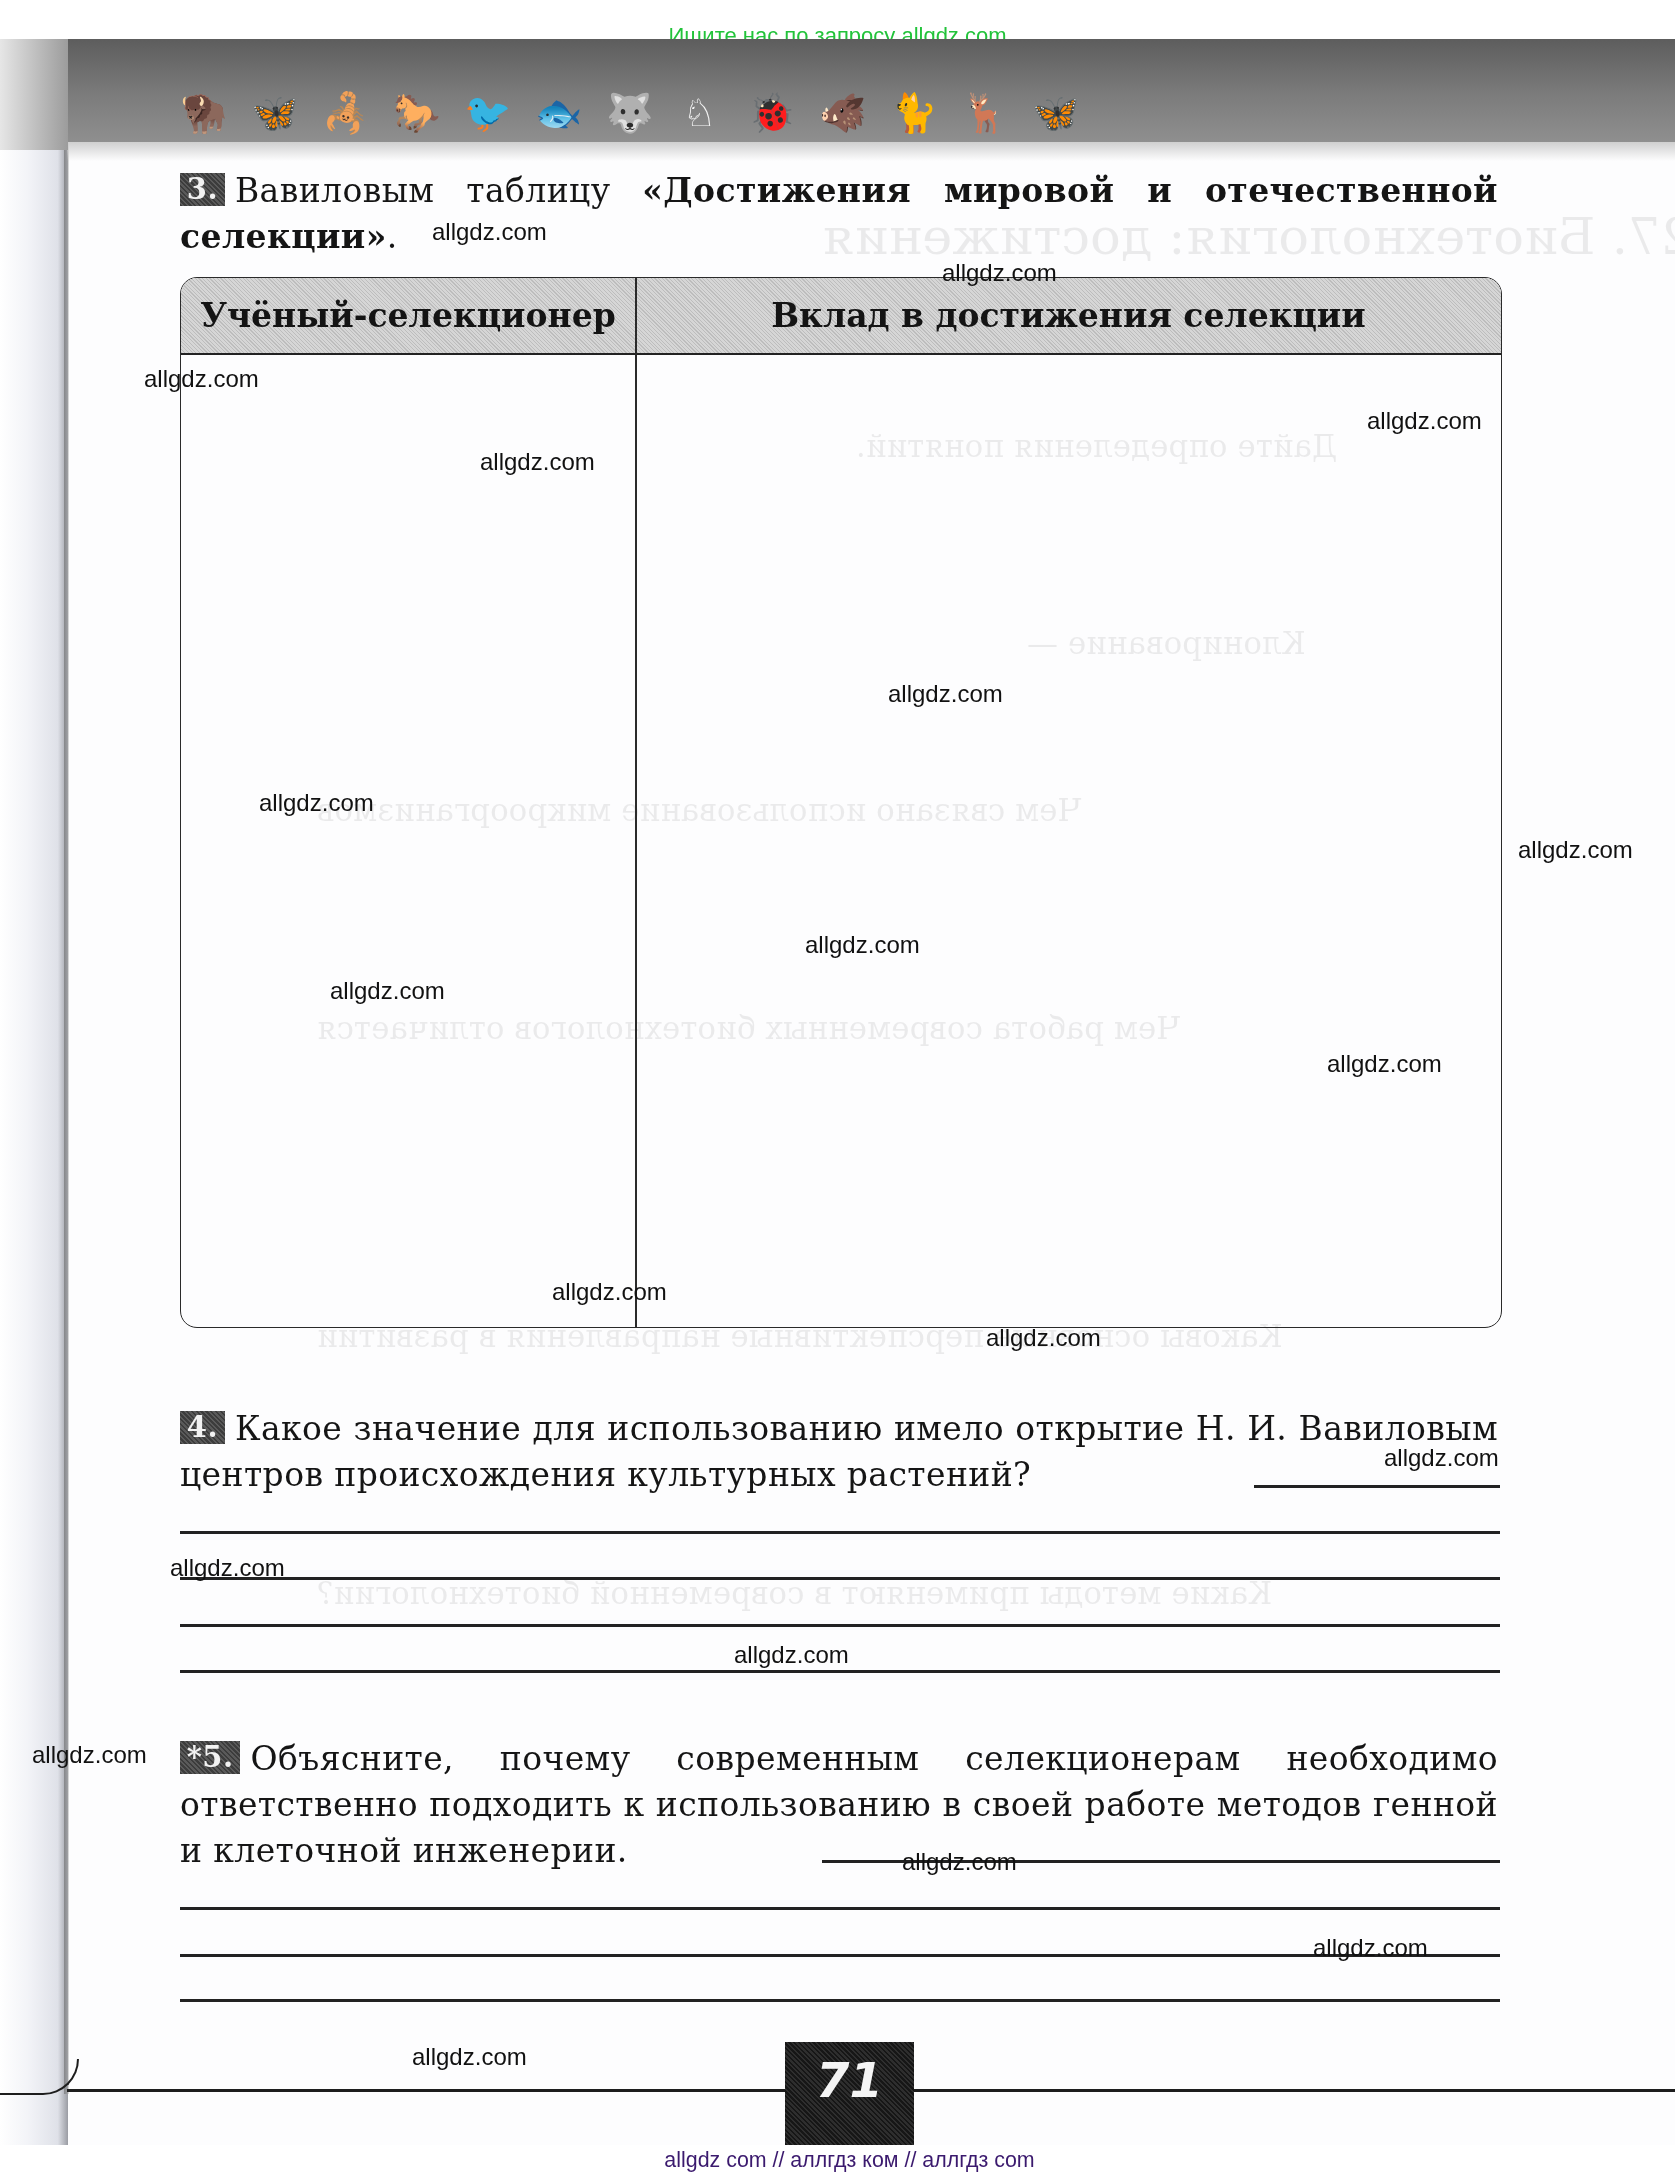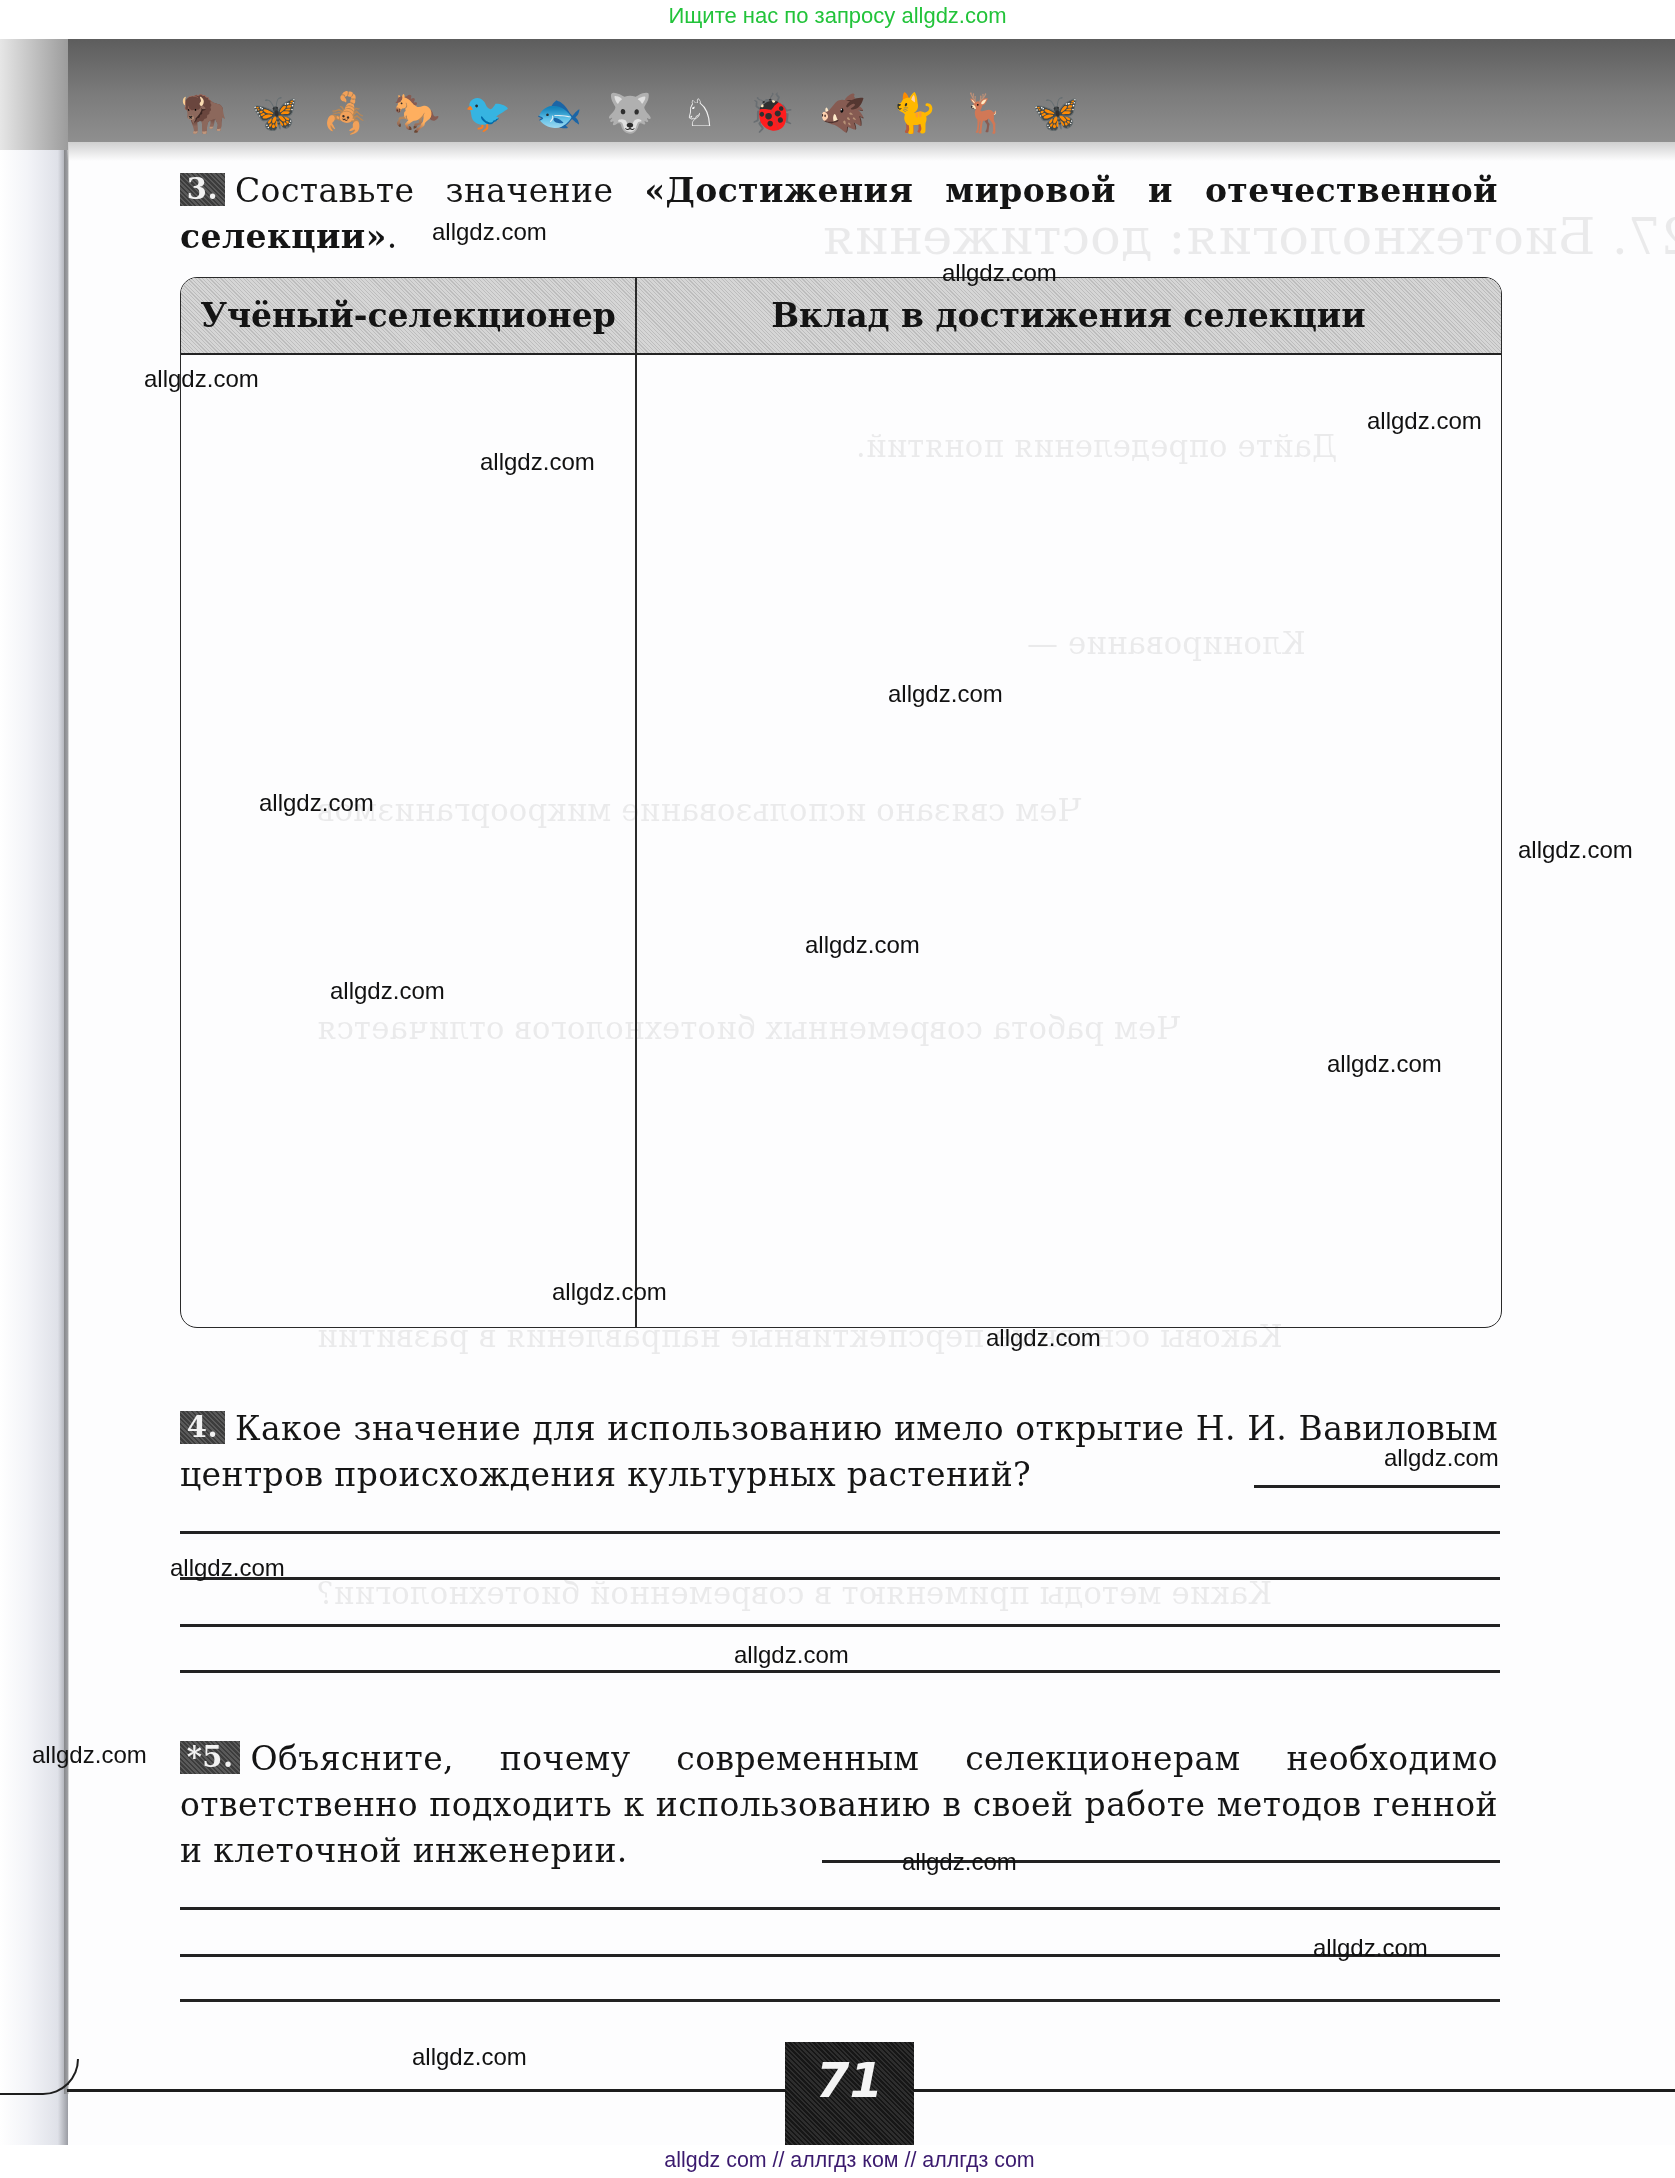--- a/index.html
+++ b/index.html
@@ -5,21 +5,21 @@
   html, body { margin: 0; padding: 0; }
   body {
     width: 1675px; height: 2179px; position: relative; overflow: hidden;
     background: #ffffff;
     font-family: "DejaVu Serif", serif;
     color: #111;
   }
 
   
   .top-banner {
-    position: absolute; left: 0; top: 3px; width: 1675px; text-align: center;
+    position: absolute; left: 0; top: 23px; width: 1675px; text-align: center;
     font-family: "Liberation Sans", sans-serif; font-size: 22px; color: #22c33a;
   }
 
   
   .page {
     position: absolute; left: 64px; top: 39px; width: 1611px; height: 2106px;
     background: #fdfdfe;
   }
   .left-spine {
     position: absolute; left: 0; top: 39px; width: 68px; height: 2106px;
@@ -157,21 +157,21 @@
   <span class="animal">🐺</span>
   <span class="animal">♘</span>
   <span class="animal">🐞</span>
   <span class="animal">🐗</span>
   <span class="animal">🐈</span>
   <span class="animal">🦌</span>
   <span class="animal">🦋</span>
 </div>
 
 <div class="task-text" style="top:168px;">
-  <span class="task-badge">3.</span><span>Составьте значение </span><b>«Достижения мировой и отечественной селекции»</b><span>.</span>
+  <span class="task-badge">3.</span><span>Вавиловым таблицу </span><b>«Достижения мировой и отечественной селекции»</b><span>.</span>
 </div>
 
 <div class="sel-table">
   <div class="sel-head">
     <div class="sel-head-cell" style="left:0; width:454px;">Учёный-селекционер</div>
     <div class="sel-head-cell" style="left:455px; width:865px;">Вклад в достижения селекции</div>
   </div>
   <div class="sel-divider"></div>
   <div class="sel-body-cell" style="left:0; width:454px;"></div>
   <div class="sel-body-cell" style="left:455px; right:0;"></div>

